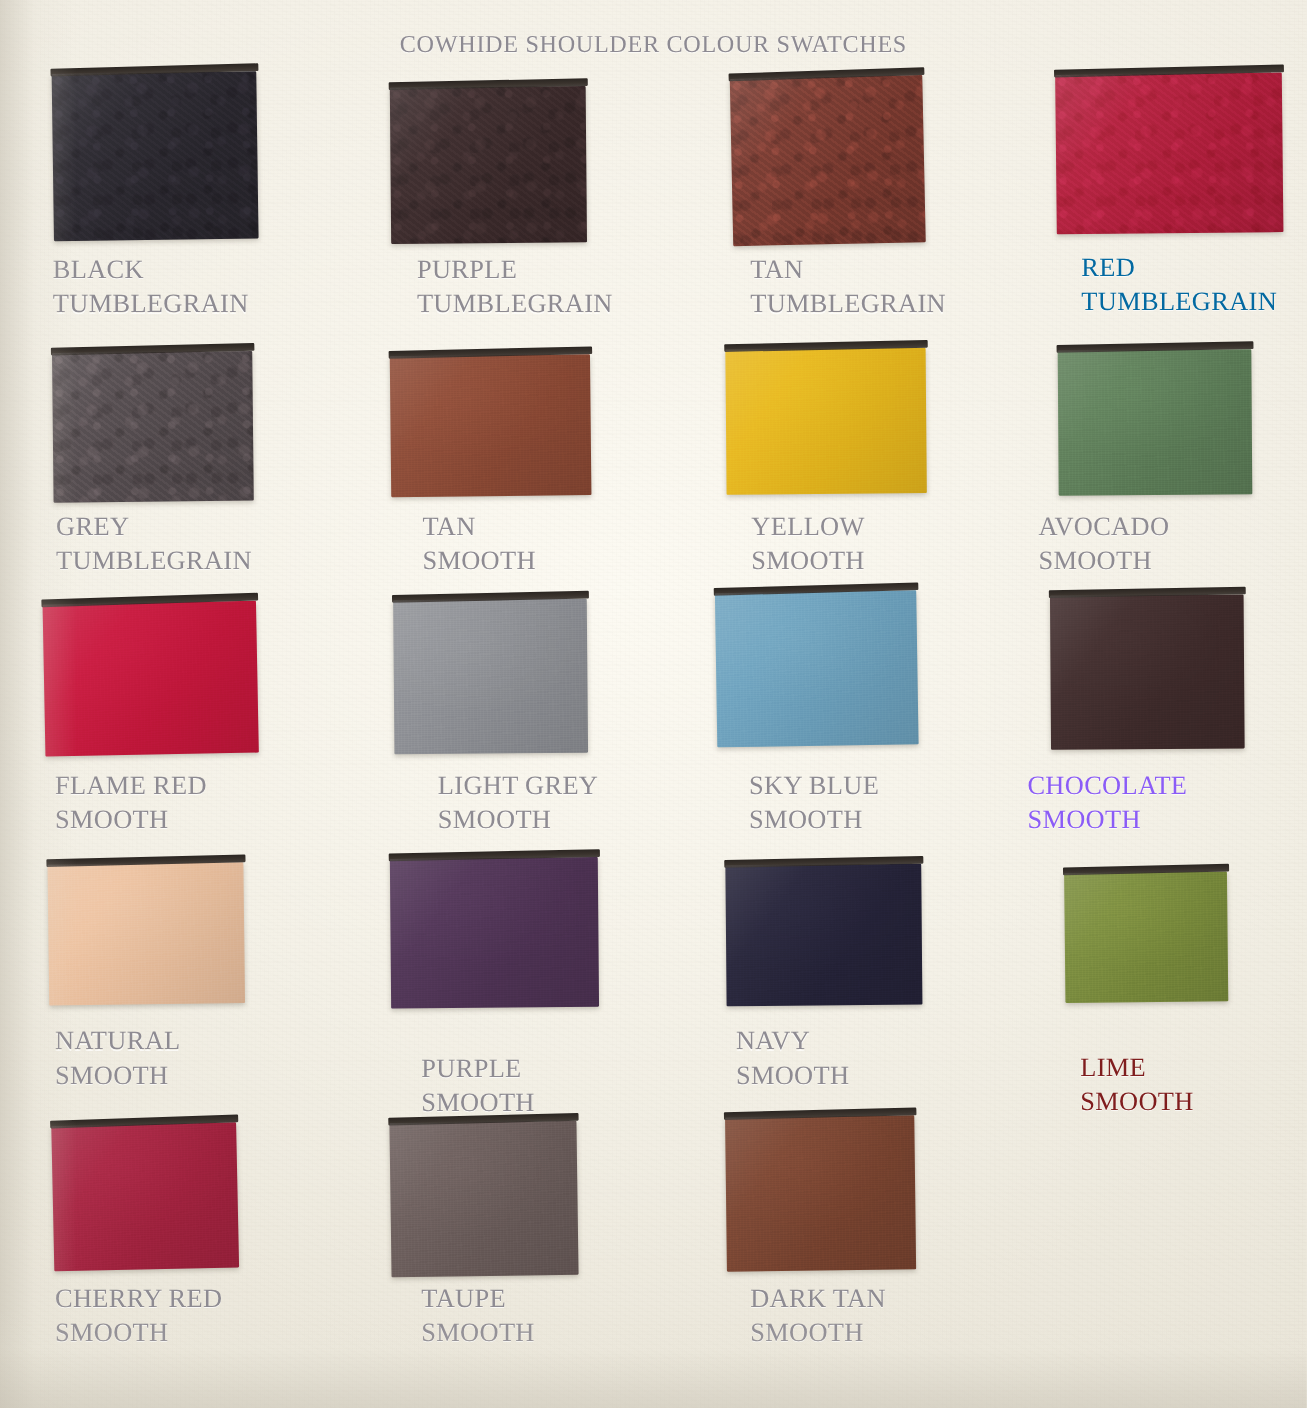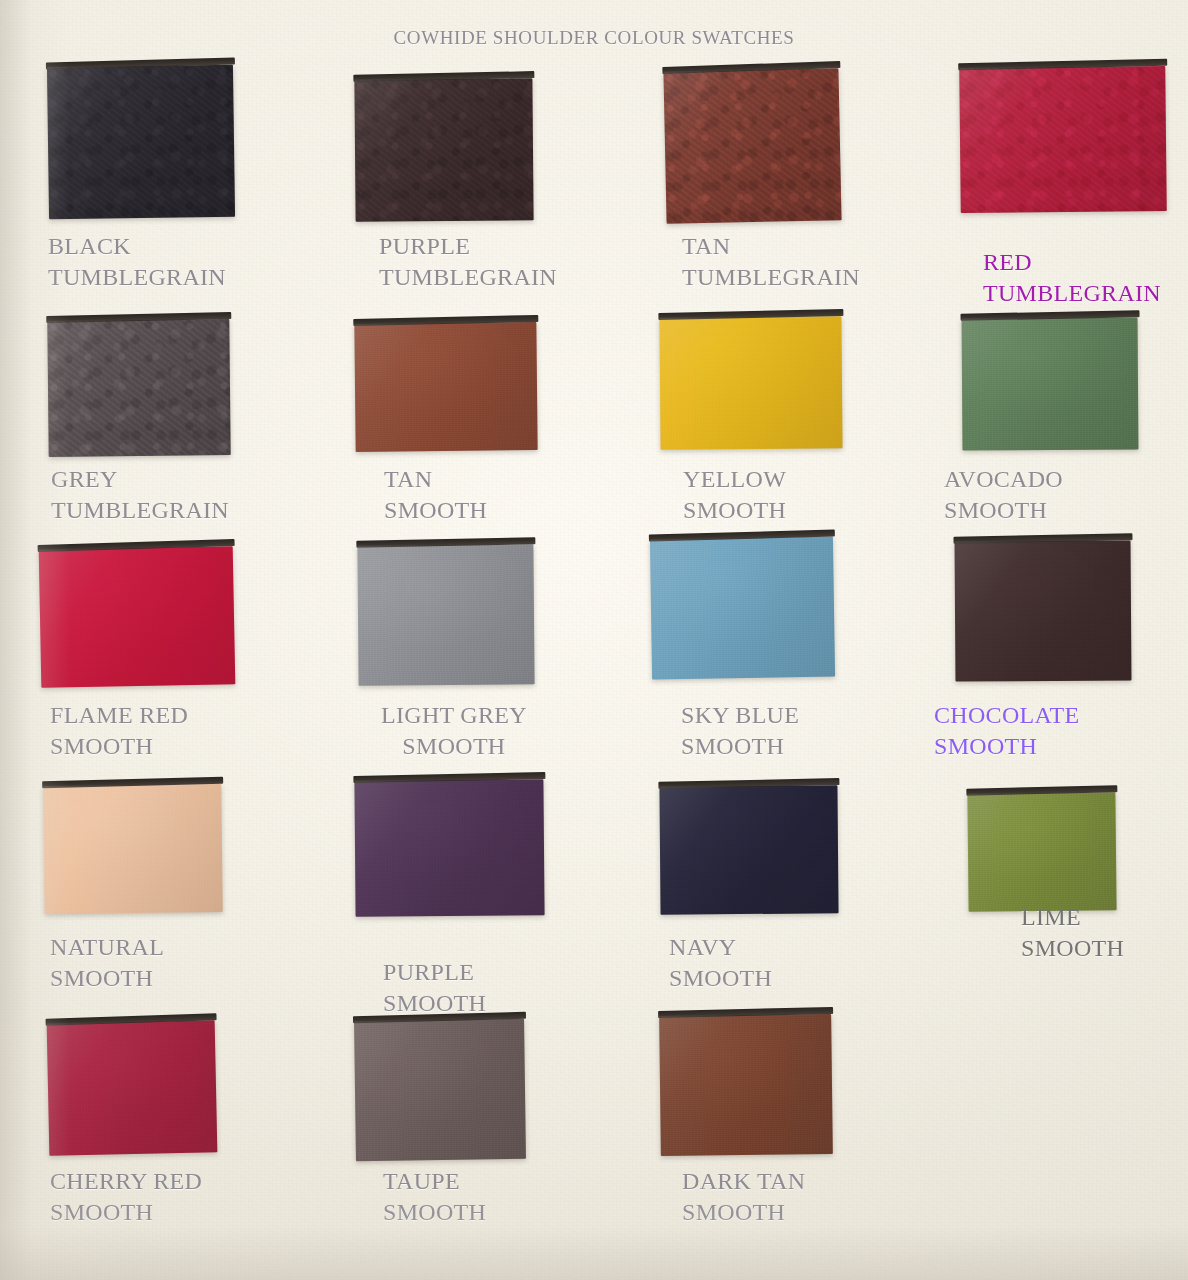--- a/index.html
+++ b/index.html
@@ -42,21 +42,21 @@
     background: linear-gradient(0deg, rgba(198,192,178,0.5) 0%, rgba(230,226,214,0.12) 60%, rgba(255,255,255,0) 100%);
     pointer-events: none;
   }
 
   .sheet { position: absolute; inset: 0; }
 
   .card-title {
     position: absolute;
     top: 27px; left: 0; right: 0;
     text-align: center;
-    font-size: 19px;
+    font-size: 22px;
     letter-spacing: 0.6px;
     color: #8d8a92;
     font-weight: 400;
     text-shadow: 0 1px 1px rgba(255,255,255,0.75);
     font-family: "Liberation Serif", "DejaVu Serif", serif;
   }
 
   .grid { position: absolute; inset: 0; }
 
   .swatch {
@@ -206,45 +206,45 @@
         <div class="sheen"></div>
       </div>
     </div>
   <div class="grid" id="label-layer">
       <div class="label" style="left: 48px; top: 231px; color: rgb(142, 139, 146);">BLACK
 TUMBLEGRAIN</div>
       <div class="label" style="left: 379px; top: 231px; color: rgb(142, 139, 146);">PURPLE
 TUMBLEGRAIN</div>
       <div class="label" style="left: 682px; top: 231px; color: rgb(142, 139, 146);">TAN
 TUMBLEGRAIN</div>
-      <div class="label" style="left: 983px; top: 247px; color: #a21caf; font-family: Liberation Serif, serif;">RED
+      <div class="label" style="left: 983px; top: 229px; color: #0369a1; font-family: Liberation Serif, serif;">RED
 TUMBLEGRAIN</div>
       <div class="label" style="left: 51px; top: 464px; color: rgb(142, 139, 146);">GREY
 TUMBLEGRAIN</div>
       <div class="label" style="left: 384px; top: 464px; color: rgb(142, 139, 146);">TAN
 SMOOTH</div>
       <div class="label" style="left: 683px; top: 464px; color: rgb(142, 139, 146); text-align: right;">YELLOW
 SMOOTH</div>
       <div class="label" style="left: 944px; top: 464px; color: rgb(142, 139, 146);">AVOCADO
 SMOOTH</div>
       <div class="label" style="left: 50px; top: 700px; color: rgb(142, 139, 146);">FLAME RED
 SMOOTH</div>
-      <div class="label" style="left: 381px; top: 700px; color: rgb(142, 139, 146); text-align: center;">LIGHT GREY
+      <div class="label" style="left: 398px; top: 700px; color: rgb(142, 139, 146);">LIGHT GREY
 SMOOTH</div>
       <div class="label" style="left: 681px; top: 700px; color: rgb(142, 139, 146); font-family: Liberation Serif, serif;">SKY BLUE
 SMOOTH</div>
       <div class="label" style="left: 934px; top: 700px; color: #8b5cf6;">CHOCOLATE
 SMOOTH</div>
       <div class="label" style="left: 50px; top: 932px; color: rgb(142, 139, 146);">NATURAL
 SMOOTH</div>
       <div class="label" style="left: 383px; top: 957px; color: rgb(142, 139, 146);">PURPLE
 SMOOTH</div>
       <div class="label" style="left: 669px; top: 932px; color: rgb(142, 139, 146);">NAVY
 SMOOTH</div>
-      <div class="label" style="left: 982px; top: 902px; color: #737373; margin-left: 39px;">LIME
+      <div class="label" style="left: 982px; top: 956px; color: #7f1d1d;">LIME
 SMOOTH</div>
       <div class="label" style="left: 50px; top: 1166px; color: rgb(142, 139, 146);">CHERRY RED
 SMOOTH</div>
       <div class="label" style="left: 383px; top: 1166px; color: rgb(142, 139, 146);">TAUPE
 SMOOTH</div>
       <div class="label" style="left: 682px; top: 1166px; color: rgb(142, 139, 146);">DARK TAN
 SMOOTH</div>
     </div>
 
 </div>

